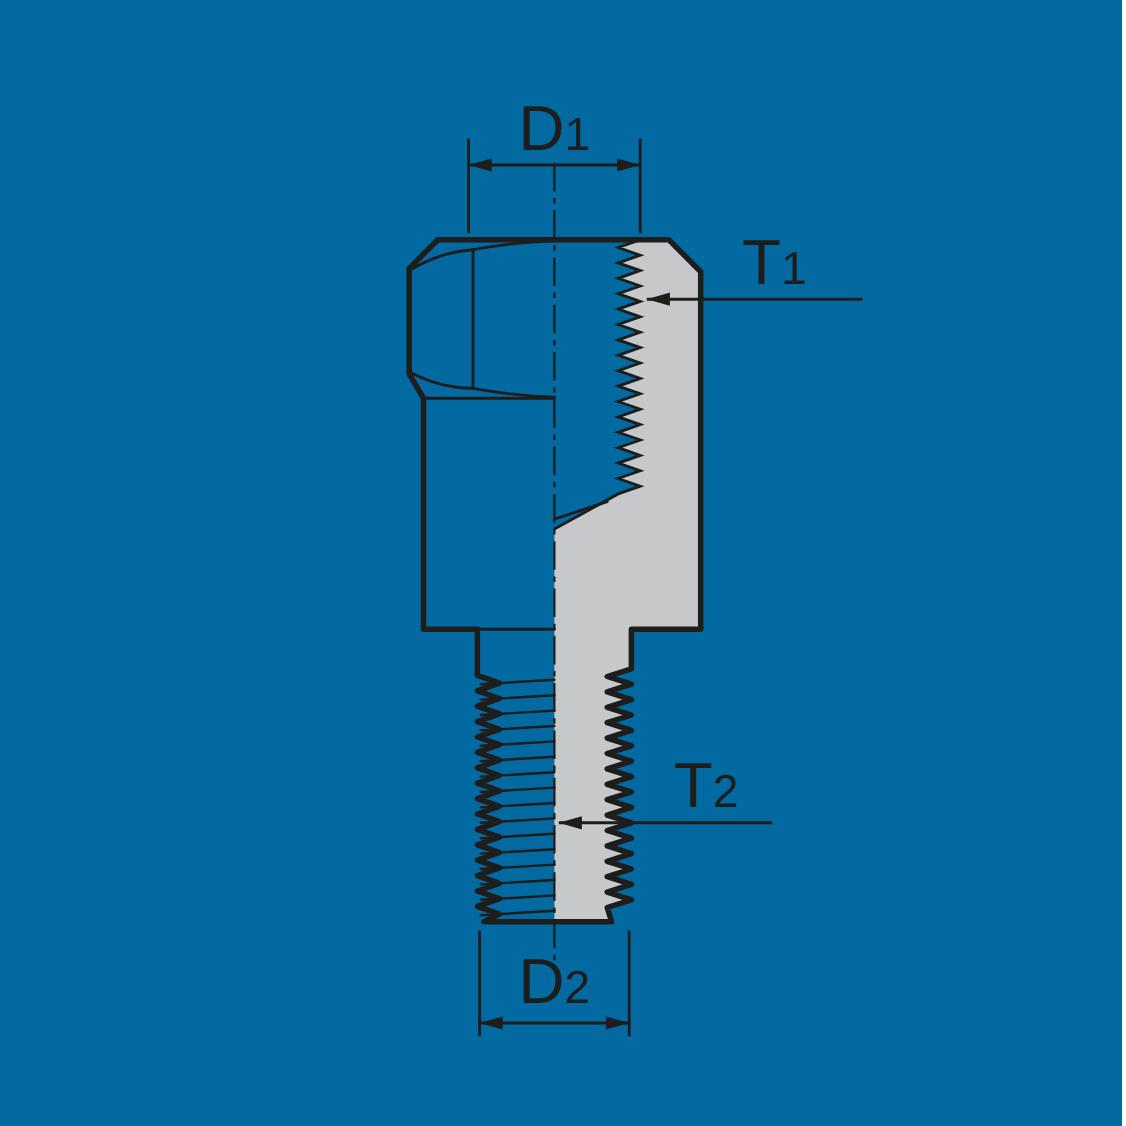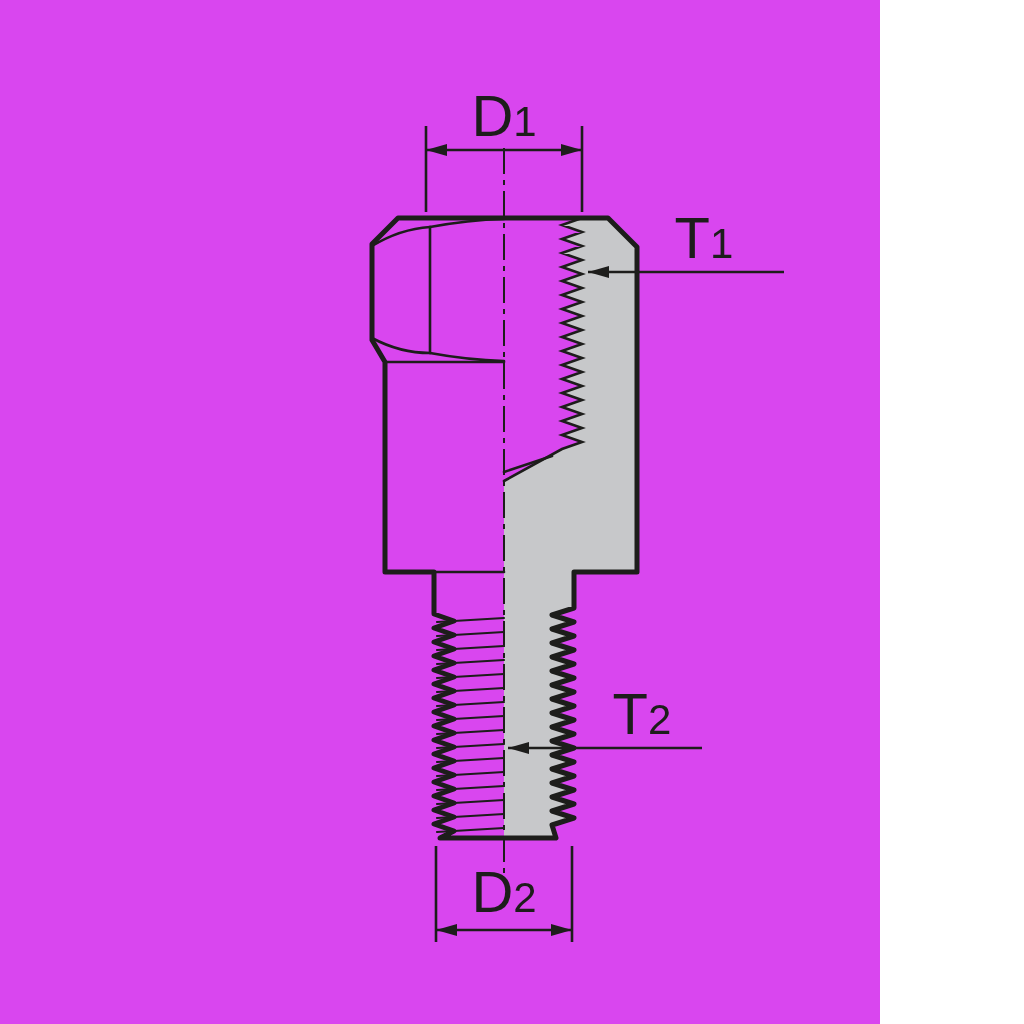--- a/index.html
+++ b/index.html
@@ -1,16 +1,16 @@
 <!DOCTYPE html>
 <html style="--outline-color: #1d1d1b;"><head>
 <meta charset="utf-8">
 <style>
   html,body{margin:0;padding:0;background:#fff;}
-  .stage{width:880px;height:1024px;position:relative;background:#d946ef;overflow:hidden;}
+  .stage{width:1020px;height:1024px;position:relative;background:#0369a1;overflow:hidden;}
   svg{display:block;width:1024px;height:1024px;}
   :root{--outline-color:#1d1d1b;}
   .outline{fill:none;stroke:var(--outline-color);stroke-width:5;stroke-linejoin:round;stroke-linecap:round;}
   .inner{fill:none;stroke:var(--outline-color);stroke-width:2.6;stroke-linecap:round;}
   .thin line{stroke:var(--outline-color);stroke-width:2.2;stroke-linecap:round;}
   .dims line{stroke:var(--outline-color);stroke-width:2.6;}
   .dims polygon{fill:var(--outline-color);stroke:none;}
   .dims text{fill:var(--outline-color);font-family:"Liberation Sans","DejaVu Sans",sans-serif;font-size:58px;text-anchor:middle;}
   .sub{font-size:42px;}
   .center{stroke:var(--outline-color);stroke-width:2;stroke-dasharray:26 6 5 6;fill:none;}

